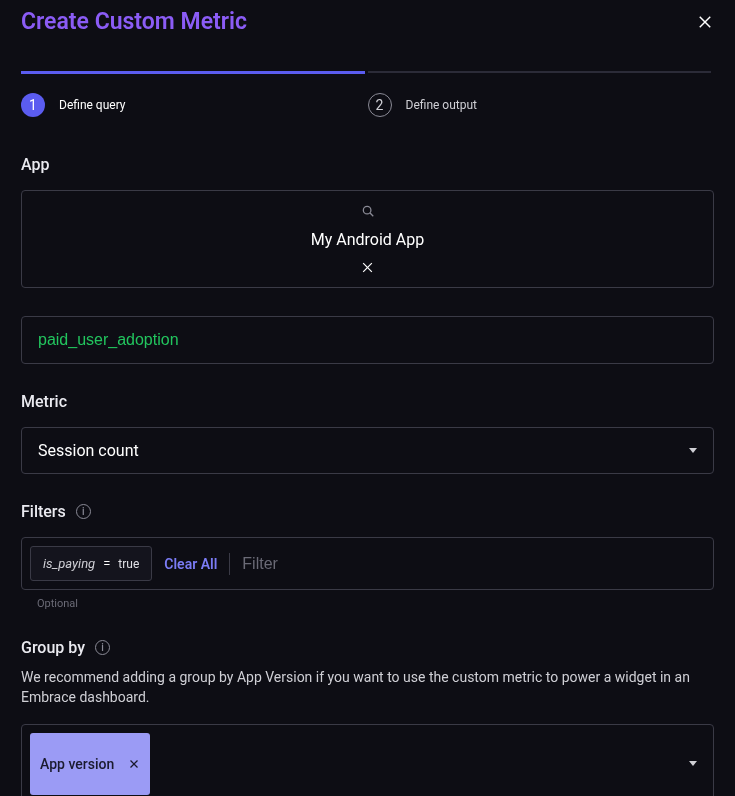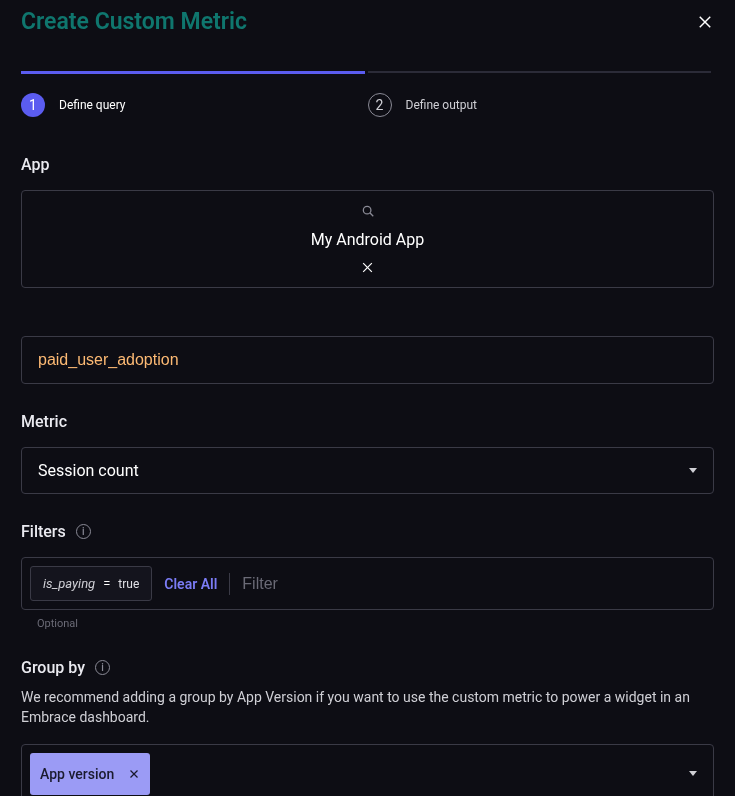--- a/index.html
+++ b/index.html
@@ -19,21 +19,21 @@
       padding: 8px 21px 21px 21px;
     }
     .header {
       display: flex;
       justify-content: space-between;
       align-items: center;
     }
     .title {
       font-size: 23px;
       font-weight: 600;
-      color: #0f766e;
+      color: #8b5cf6;
     }
     .close-icon {
       width: 18px;
       height: 18px;
       cursor: pointer;
       color: #ffffff;
     }
     .steps {
       display: flex;
       margin-top: 36px;
@@ -134,24 +134,23 @@
     .input-value {
       flex: 1;
       color: #ffffff;
     }
     .text-input {
       width: 100%;
       background: #0d0d14;
       border: 1px solid #3a3a46;
       border-radius: 4px;
       padding: 14px 16px;
-      color: #fdba74;
+      color: #22c55e;
       font-size: 16px;
       outline: none;
-      margin-top: 20px;
     }
     .select-box {
       width: 100%;
       background: #0d0d14;
       border: 1px solid #3a3a46;
       border-radius: 4px;
       padding: 13px 16px;
       color: #ffffff;
       font-size: 16px;
       display: flex;
@@ -240,21 +239,21 @@
       padding: 8px 16px 8px 8px;
       display: flex;
       align-items: center;
       justify-content: space-between;
       cursor: pointer;
     }
     .group-chip {
       background: #9b9bf5;
       color: #1a1a2e;
       border-radius: 3px;
-      padding: 13px 10px;
+      padding: 23px 10px;
       display: flex;
       align-items: center;
       gap: 14px;
       font-size: 14px;
       font-weight: 500;
     }
     .chip-close {
       cursor: pointer;
       display: flex;
       align-items: center;

